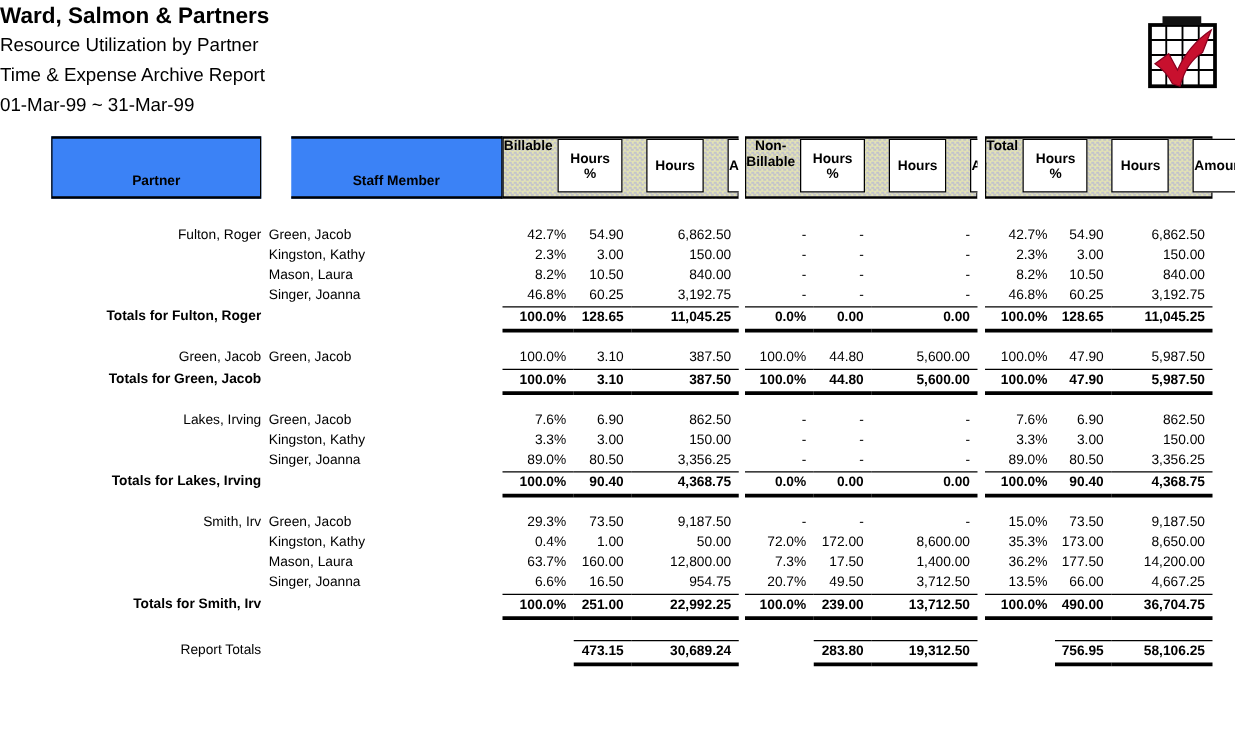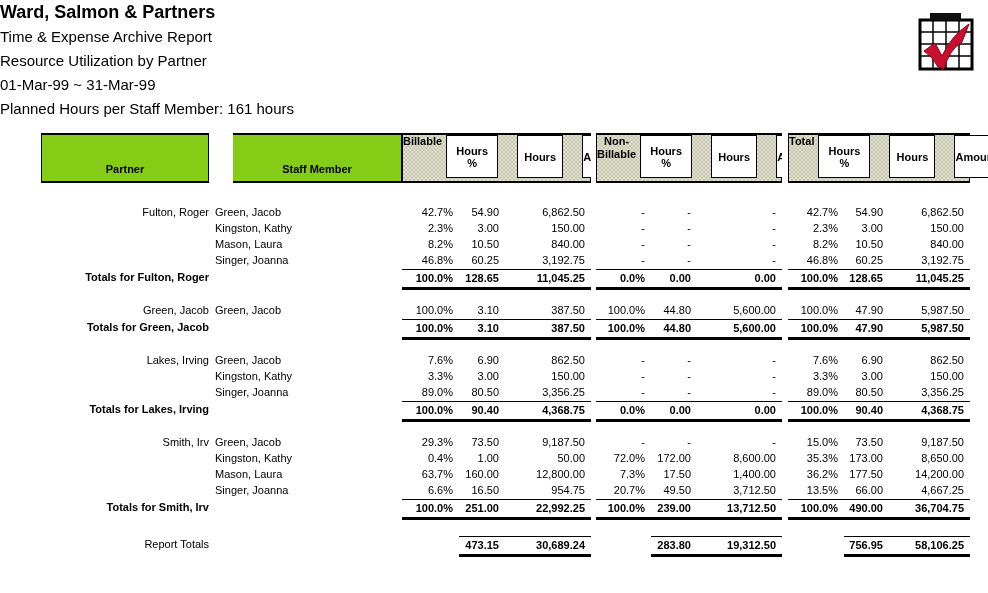--- a/index.html
+++ b/index.html
@@ -19,21 +19,21 @@
   .thead, .row {
     display:grid;
     font-size:11px;
   }
   .thead { grid-template-columns:192px 193px 189px 5px 186px 6px 182px; height:50px; }
   .row   { grid-template-columns:192px 193px 57px 46px 86px 5px 55px 46px 85px 6px 56px 45px 81px;
            height:16px; line-height:16px; }
   .hcell {
     border:1px solid #000; border-top-width:2px; border-bottom-width:2px;
     display:flex; align-items:flex-end; justify-content:center;
-    padding-bottom:6px; font-weight:bold; background:#84cc16;margin-left:24px;
+    padding-bottom:6px; font-weight:bold; background:#3b82f6;margin-left:24px;
   }
   .hc-staff { border-left:none; }
   .ghead {
     border:1px solid #000; border-top-width:2px; border-bottom-width:2px;
     display:flex; flex-direction:row;
     background:conic-gradient(#c3c3cb 25%, #e3e3b4 0 50%, #c3c3cb 0 75%, #e3e3b4 0);
     background-size:4px 4px;
   }
   .glabel { height:13px; line-height:13px; text-align:center; font-weight:bold; }
   .gsub { flex:1; display:grid; grid-template-columns:52px 45px 1fr; margin:0 3px 3px 4px;gap:20px; }
@@ -68,24 +68,23 @@
     <line x1="42" y1="8" x2="42" y2="57" stroke="#000" stroke-width="1.5"></line>
     <line x1="3" y1="20" x2="55" y2="20" stroke="#000" stroke-width="1.5"></line>
     <line x1="3" y1="32" x2="55" y2="32" stroke="#000" stroke-width="1.5"></line>
     <line x1="3" y1="44" x2="55" y2="44" stroke="#000" stroke-width="1.5"></line>
     <rect x="13" y="1" width="31" height="7" fill="#111"></rect>
     <path d="M7 39 L18 31 L25 44 Q34 24 52 12 L45 30 Q32 38 27 57 L21 55 Q16 45 7 39 Z" fill="#c8102e" stroke="#8a0020" stroke-width="1"></path>
   </svg>
 
   <div class="report-header">
     <div class="company">Ward, Salmon &amp; Partners</div>
+    <div class="hline">Resource Utilization by Partner</div>
     <div class="hline">Time &amp; Expense Archive Report</div>
-    <div class="hline">Resource Utilization by Partner</div>
     <div class="hline">01-Mar-99 ~ 31-Mar-99</div>
-    <div class="hline">Planned Hours per Staff Member: 161 hours</div>
   </div>
 
   <div class="rtable">
 
     <div class="thead">
       <div class="hcell hc-partner">Partner</div>
       <div class="hcell hc-staff">Staff Member</div>
 
       <div class="ghead">
         <div class="glabel">Billable</div>

